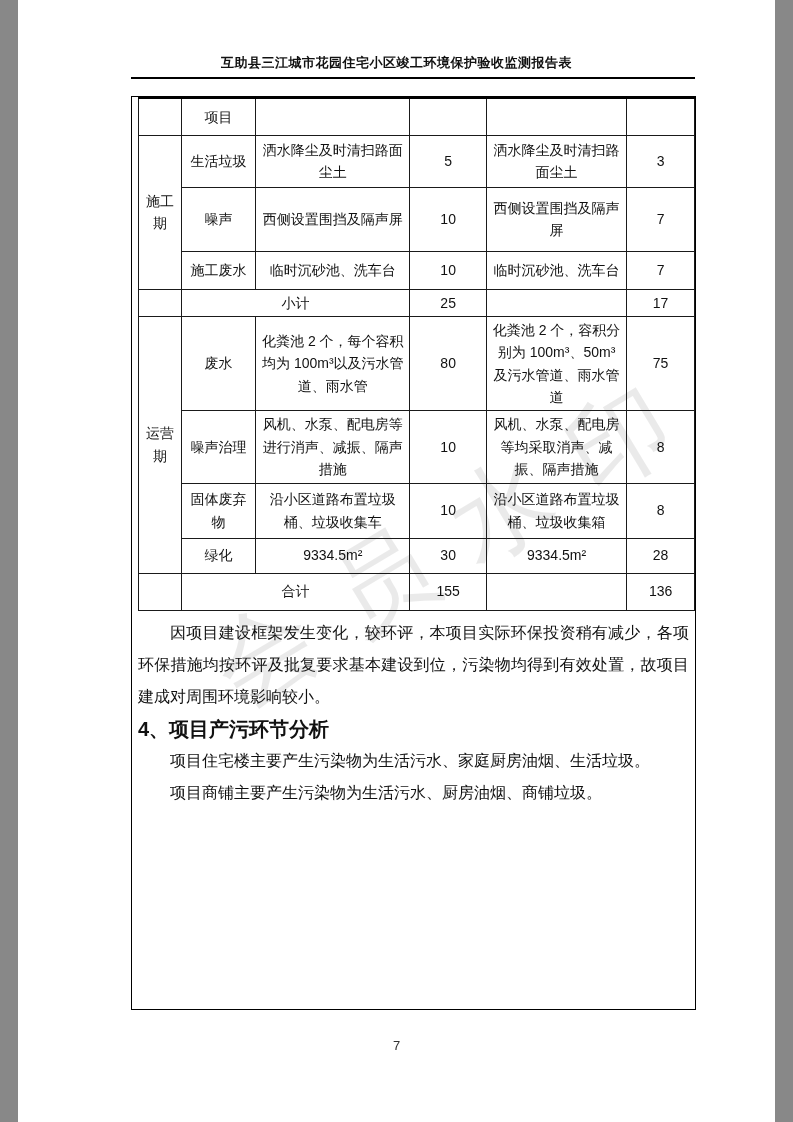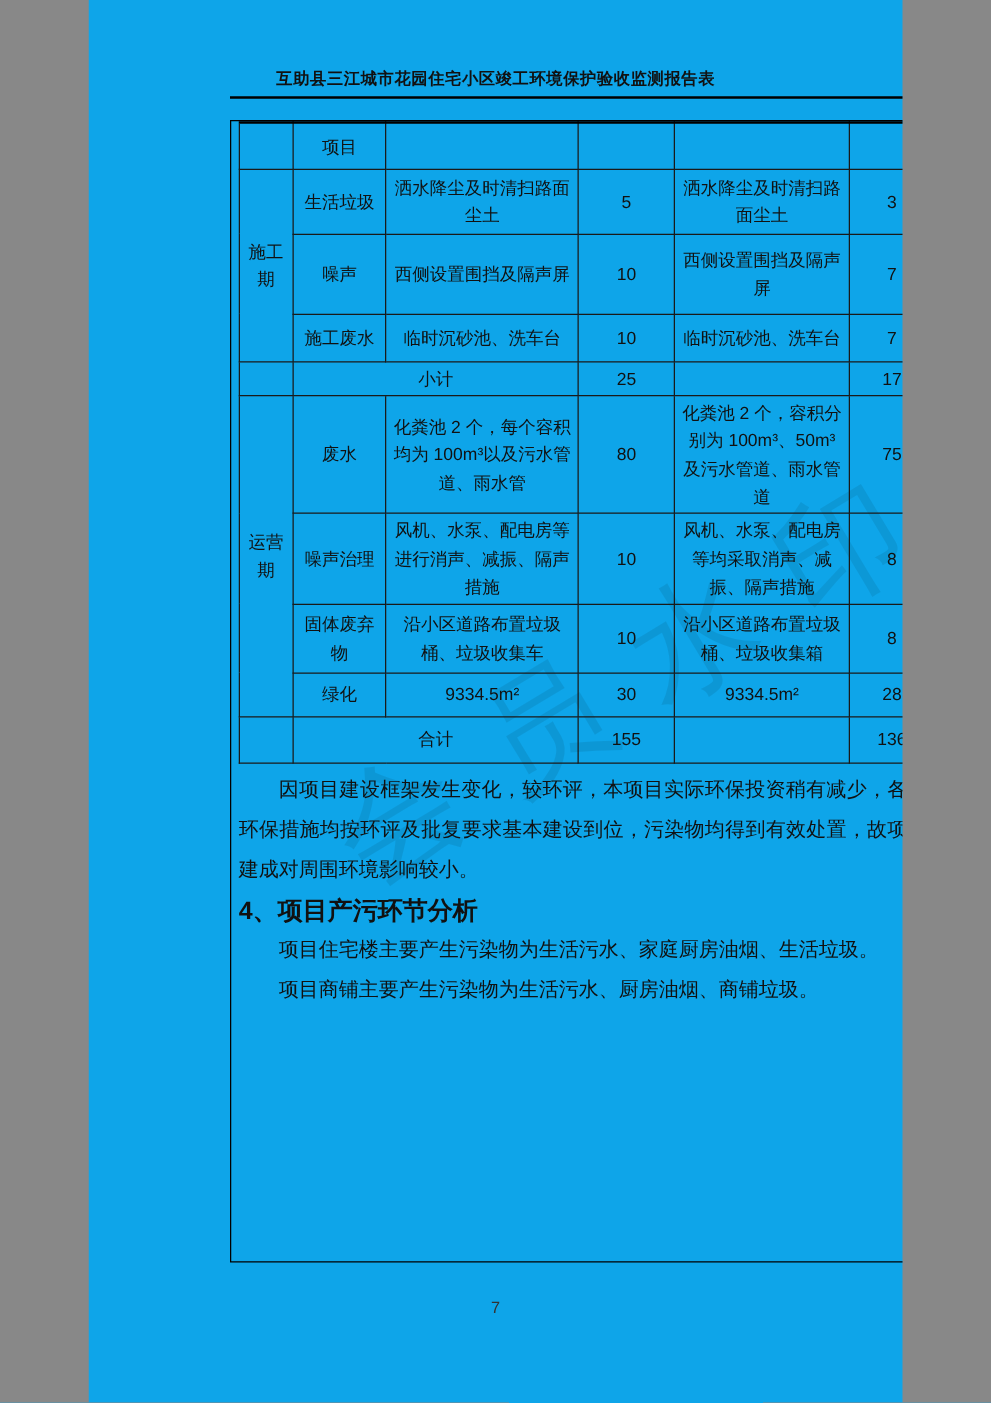--- a/index.html
+++ b/index.html
@@ -1,20 +1,20 @@
 <!DOCTYPE html>
 <html><head>
 <meta charset="utf-8">
 <style>
   html,body { margin:0; padding:0; background:#888; }
   .page {
     position:relative;
-    width:651px; height:1122px;
+    width:757px; height:1122px;
     margin:0 auto;
-    background:#0ea5e9;
+    background:#ffffff;
     font-family:"Liberation Sans", sans-serif;
     color:#111111;
     overflow:hidden;
   }
   .doc-title {
     position:absolute;
     top:54px; left:0; width:100%;
     text-align:center;
     font-size:13px;
     font-weight:bold;

